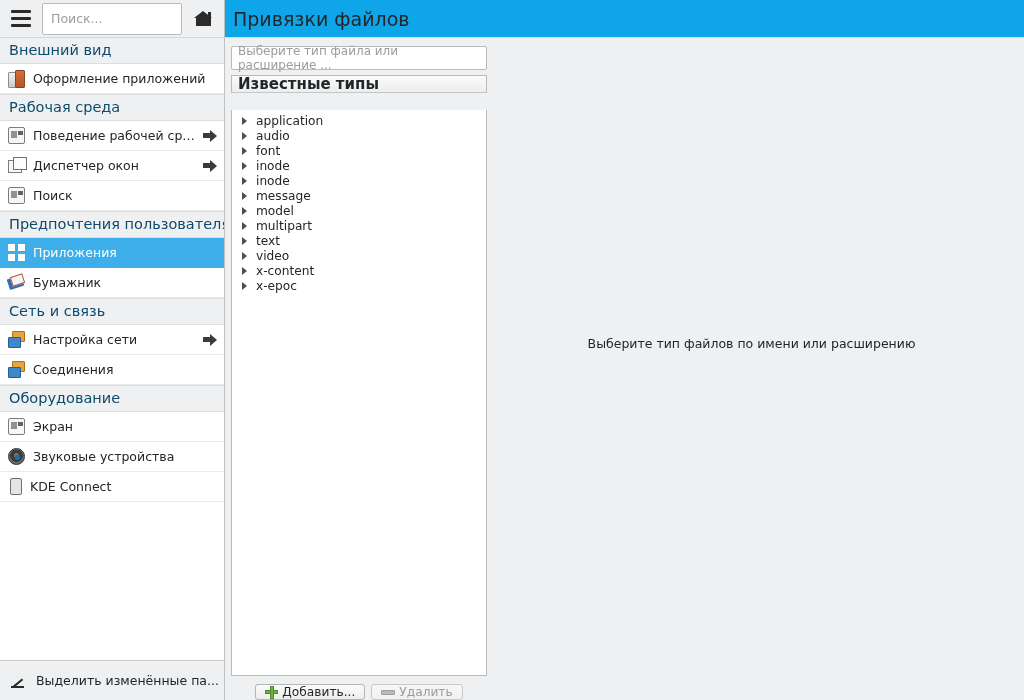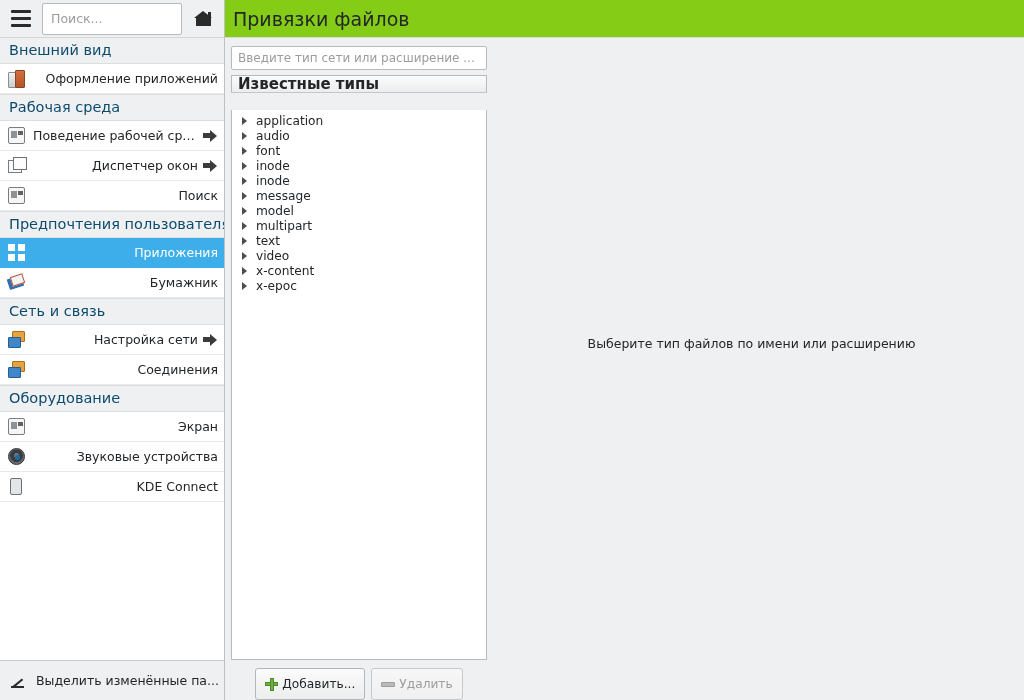--- a/index.html
+++ b/index.html
@@ -64,21 +64,20 @@
   }
   .sb-header:first-child { border-top: none; }
 
   .sb-item {
     display: flex; align-items: center;
     height: 30px; padding: 0 6px 0 8px;
     border-bottom: 1px solid #e9eaeb;
     cursor: pointer; position: relative;
     font-size: 12.5px; color: #232629;
     white-space: nowrap;
-    text-align: right;
   }
   .sb-item.sel { background: #3daee9; color: #ffffff; border-bottom-color:#3daee9; }
   .sb-ico { width: 17px; height: 17px; margin-right: 8px; flex: none; position: relative; }
   .sb-lbl { flex: 1; overflow: hidden; text-overflow: ellipsis; }
   .sb-arrow { flex:none; width: 16px; height: 16px; position: relative; margin-left: 4px; }
   .sb-arrow::before {
     content:""; position:absolute; left:1px; top:5.5px; width:8px; height:5px; background:#3b3b3b;
   }
   .sb-arrow::after {
     content:""; position:absolute; left:8px; top:2px; width:0; height:0;
@@ -137,21 +136,21 @@
   .pencil { width: 16px; height: 16px; position: relative; margin-right: 10px; flex:none; }
   .pencil::before { content:""; position:absolute; left:2px; top:9px; width:12px; height:2.2px;
      background:#2b2b2b; transform: rotate(-40deg); }
   .pencil::after { content:""; position:absolute; left:1px; bottom:1px; width:13px; height:1.8px;
      background:#2b2b2b; }
 
   
   #main { flex: 1; height: 700px; display:flex; flex-direction: column; background:#eff0f1; position:relative; }
   .main-title {
     height: 38px; min-height: 38px;
-    background: #84cc16;
+    background: #0ea5e9;
     border-bottom: 1px solid #d8d9da;
     display:flex; align-items:center;
     padding: 0 8px;
     font-size: 19px; color: #232629;
   }
   .main-body { flex: 1; display: flex; padding: 8px 8px 0 6px; gap: 0; position: relative; }
 
   .left-col { width: 256px; display:flex; flex-direction: column; }
   .filter-input {
     height: 24px; border: 1px solid #b9babb; background: #fff; border-radius: 2px;
@@ -191,21 +190,21 @@
   }
 
   .bottom-bar {
     height: 42px; min-height: 42px;
     display:flex; align-items:center; padding: 0 8px 8px 6px;
     gap: 6px;
   }
   .spacer { flex: 1; }
 
   .btn {
-    height: 32px; padding: 0 9px;
+    height: 16px; padding: 0 9px;
     background: linear-gradient(#fbfbfb, #eceded);
     border: 1px solid #b4b5b6; border-radius: 3px;
     display: inline-flex; align-items:center; gap: 4px;
     font-size: 12.2px; color: #232629; cursor: pointer;
     white-space: nowrap;
   }
   .btn.disabled { color: #9b9d9f; cursor: default;
     background: linear-gradient(#f7f7f7, #f0f0f0); border-color:#c7c8c9; }
 
   .i-plus { width: 13px; height: 13px; position: relative; flex:none; }
@@ -331,21 +330,21 @@
   <div id="main">
 
     <div class="main-title">
       <span>Привязки файлов</span>
     </div>
 
     <div class="main-body">
 
       <div class="left-col">
         <div class="filter-input">
-          <span>Введите тип сети или расширение ...</span>
+          <span>Выберите тип файла или расширение ...</span>
         </div>
         <div class="list-head">
           <span>Известные типы</span>
         </div>
         <div class="tree" id="tree">
             <div class="tree-row">
               <span class="tri"></span>
               <span>application</span>
             </div>
             <div class="tree-row">

